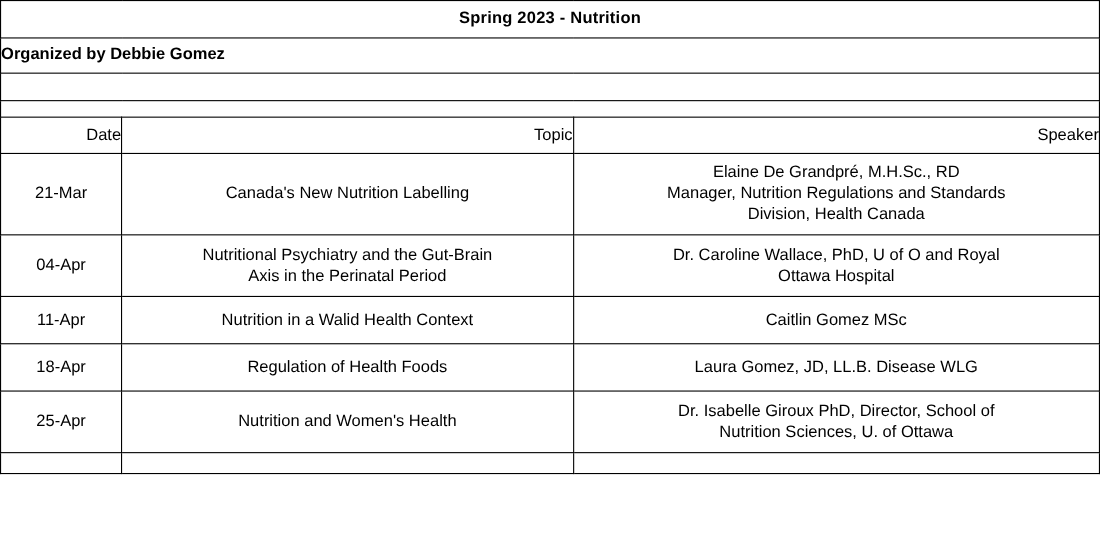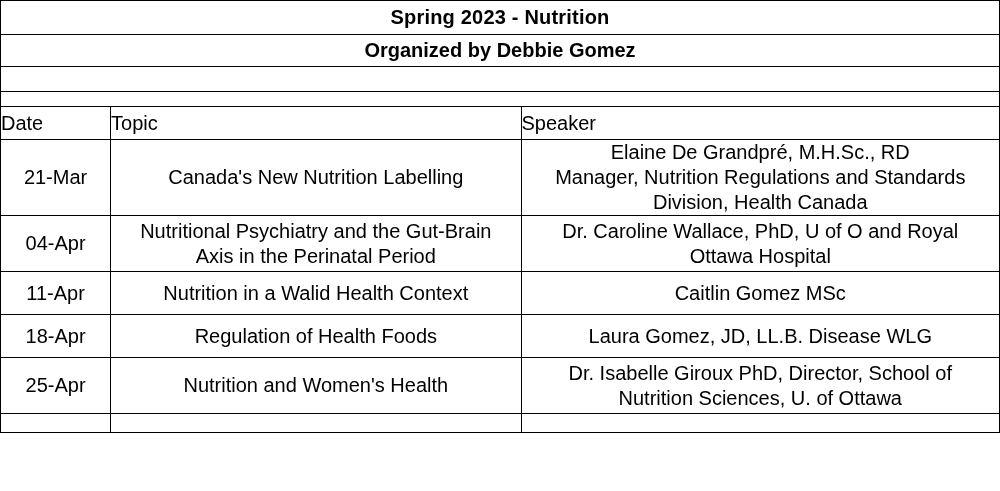--- a/index.html
+++ b/index.html
@@ -23,57 +23,56 @@
   table.schedule {
     border-collapse: collapse;
     table-layout: fixed;
     width: 1000px;
     margin: 0;
   }
   table.schedule td {
     border: 1px solid #000000;
     padding: 0;
     vertical-align: middle;
-    font-size: 20px;
+    font-size: 15px;
     line-height: 1.25;
     background: #ffffff;
   }
   
   col.c-date  { width: 110px; }
   col.c-topic { width: 410px; }
   col.c-spk   { width: 478px; }
 
   .title-cell {
     background: #fbeaa0;
     text-align: center;
     font-weight: bold;
     font-size: 21px;
     height: 33px;
     letter-spacing: .2px;
   }
   .subtitle-cell {
-    text-align: center;
     font-weight: bold;
     font-size: 18.5px;
     height: 31px;
   }
   .spacer-row td {
     height: 24px;
     border-left: 1px solid #000000;
     border-right: 1px solid #000000;
     border-top: 1px solid #000000;
     border-bottom: 1px solid #000000;
   }
   .gap-row td {
     height: 14px;
     border: none;
     background: #ffffff;
   }
   .hdr-cell {
-    text-align: left;
+    text-align: right;
     height: 32px;
     font-size: 17px;
   }
   .date-cell {
     text-align: center;
     font-size: 16.5px;
     padding: 4px 2px;
   }
   .topic-cell {
     text-align: center;

